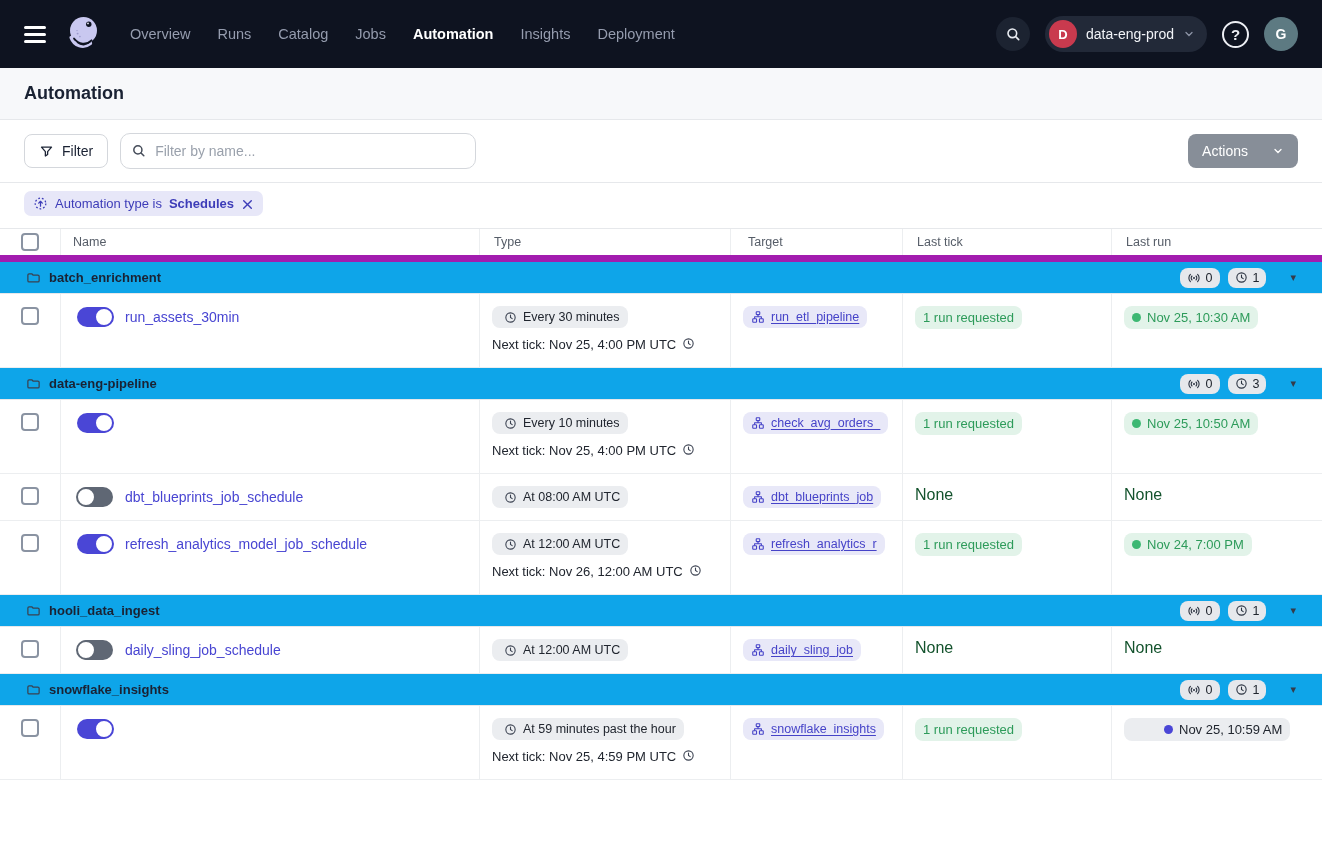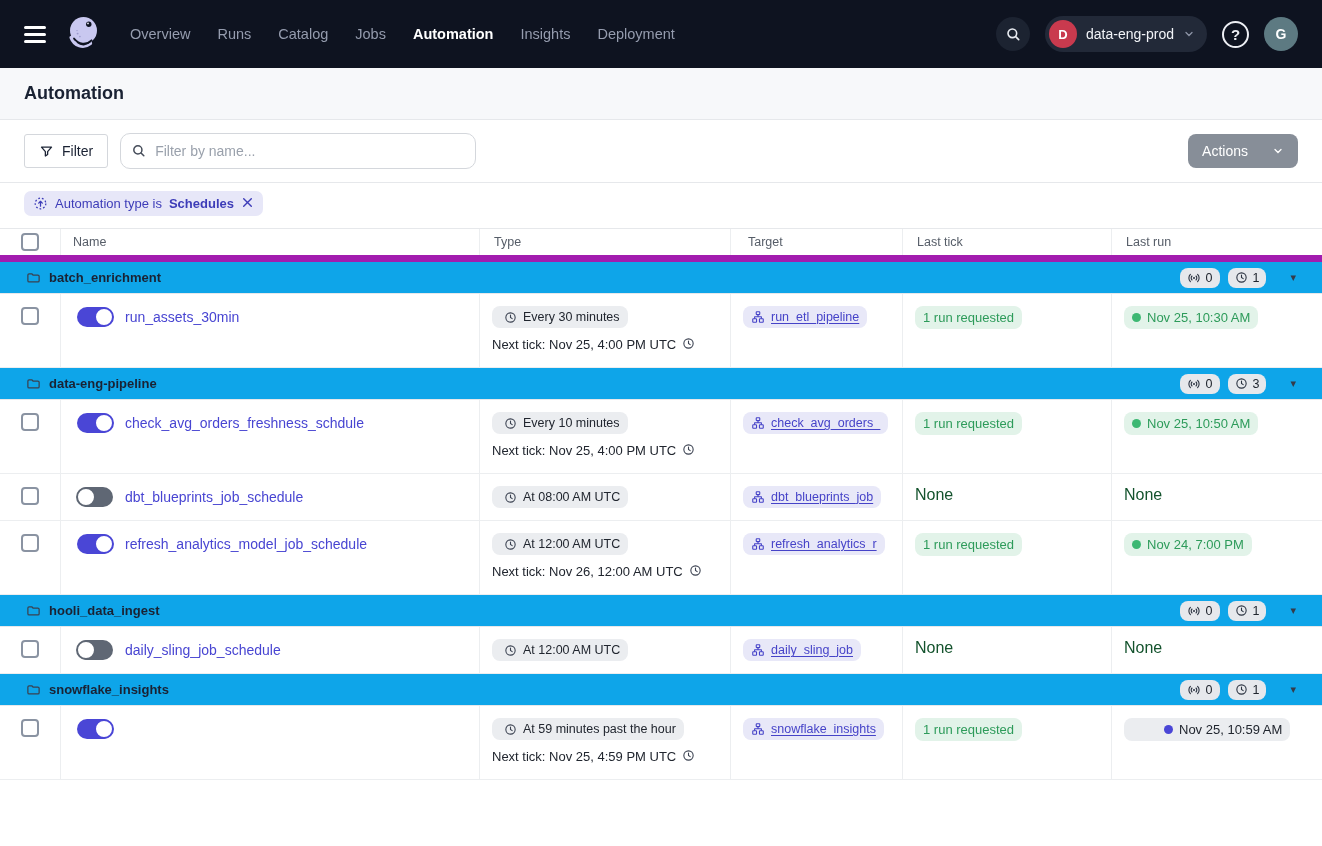--- a/index.html
+++ b/index.html
@@ -55,21 +55,21 @@
   }
   .titlebar h1 { font-size: 18px; font-weight: 700; color: #1A2233; }
 
   
   .toolbar {
     display: flex; align-items: center; gap: 12px; padding: 13px 24px;
     border-bottom: 1px solid #E6E8EB; background: #fff;
   }
   .filter-btn {
     display: inline-flex; align-items: center; gap: 8px; background: #fff;
-    border: 1px solid #D4D7DC; border-radius: 3px; padding: 8px 14px;
+    border: 1px solid #D4D7DC; border-radius: 8px; padding: 8px 14px;
     font-size: 14px; color: #1A2233; font-family: inherit; cursor: pointer;
   }
   .search-box {
     position: relative; width: 356px; height: 36px;
   }
   .search-box svg { position: absolute; left: 11px; top: 10px; }
   .search-box input {
     width: 100%; height: 100%; border: 1px solid #D4D7DC; border-radius: 10px;
     padding: 0 12px 0 34px; font-size: 14px; font-family: inherit; color: #1A2233;
     outline: none;
@@ -77,21 +77,21 @@
   .search-box input::placeholder { color: #9AA1AC; }
   .actions-btn {
     margin-left: auto; display: inline-flex; align-items: center; gap: 24px;
     background: #878E98; border: none; border-radius: 8px; color: #fff;
     font-size: 14px; font-family: inherit; padding: 9px 14px; cursor: pointer;
   }
 
   
   .chip-row { padding: 8px 24px 12px; border-bottom: 1px solid #E6E8EB; }
   .chip {
-    display: inline-flex; align-items: flex-start; gap: 7px; background: #E7E7F8;
+    display: inline-flex; align-items: flex-end; gap: 7px; background: #E7E7F8;
     color: #3D3CB8; border-radius: 7px; padding: 5px 9px; font-size: 13px;
     cursor: pointer;
   }
   .chip b { font-weight: 700; }
   .chip .close-x { display: inline-flex; cursor: pointer; }
 
   
   .thead, .trow {
     display: grid;
     grid-template-columns: 61px 419px 251px 172px 209px minmax(0,1fr);
@@ -342,21 +342,20 @@
     <button class="caret-btn">▾</button>
   </div>
       <div class="trow two">
       <div class="cell checkcell">
           <div class="checkbox"></div>
         </div>
       <div class="cell namecell">
         <div class="toggle on">
             <div class="knob"></div>
           </div>
-        <a class="sched-link">check_avg_orders_freshness_schdule</a>
       </div>
       <div class="cell typecell">
         <span class="badge graybg"><svg width="13" height="13" viewBox="0 0 24 24" fill="none" stroke="#3A4150" stroke-width="2" stroke-linecap="round">
               <circle cx="12" cy="12" r="8.6"></circle>
               <path d="M12 7.4V12l3.1 2.1"></path>
             </svg>Every 10 minutes</span>
         <span class="nexttick">Next tick: Nov 25, 4:00 PM UTC <svg width="13" height="13" viewBox="0 0 24 24" fill="none" stroke="#3A4150" stroke-width="2" stroke-linecap="round">
               <circle cx="12" cy="12" r="8.6"></circle>
               <path d="M12 7.4V12l3.1 2.1"></path>
             </svg></span>

